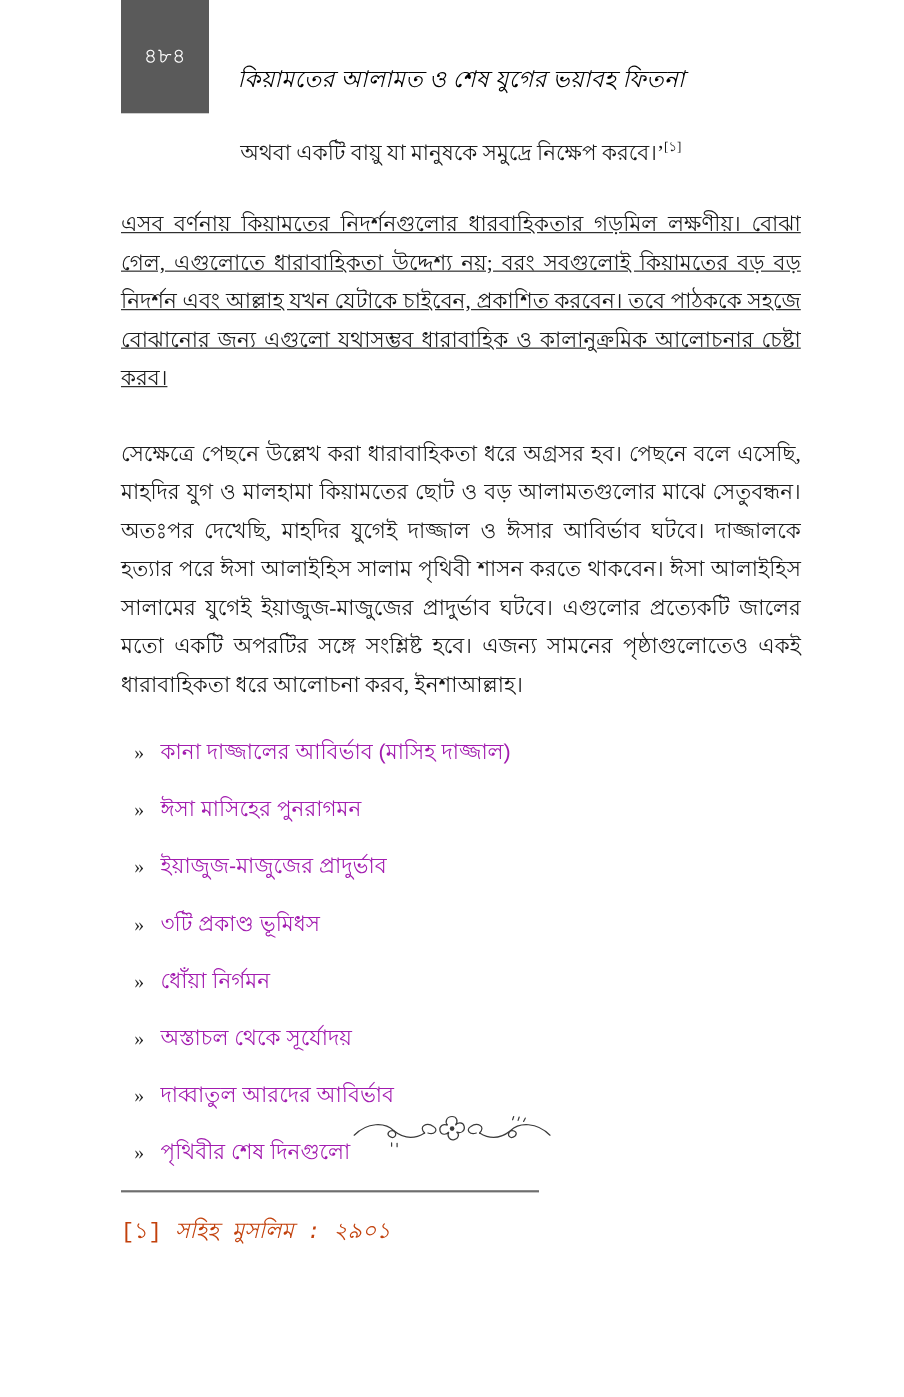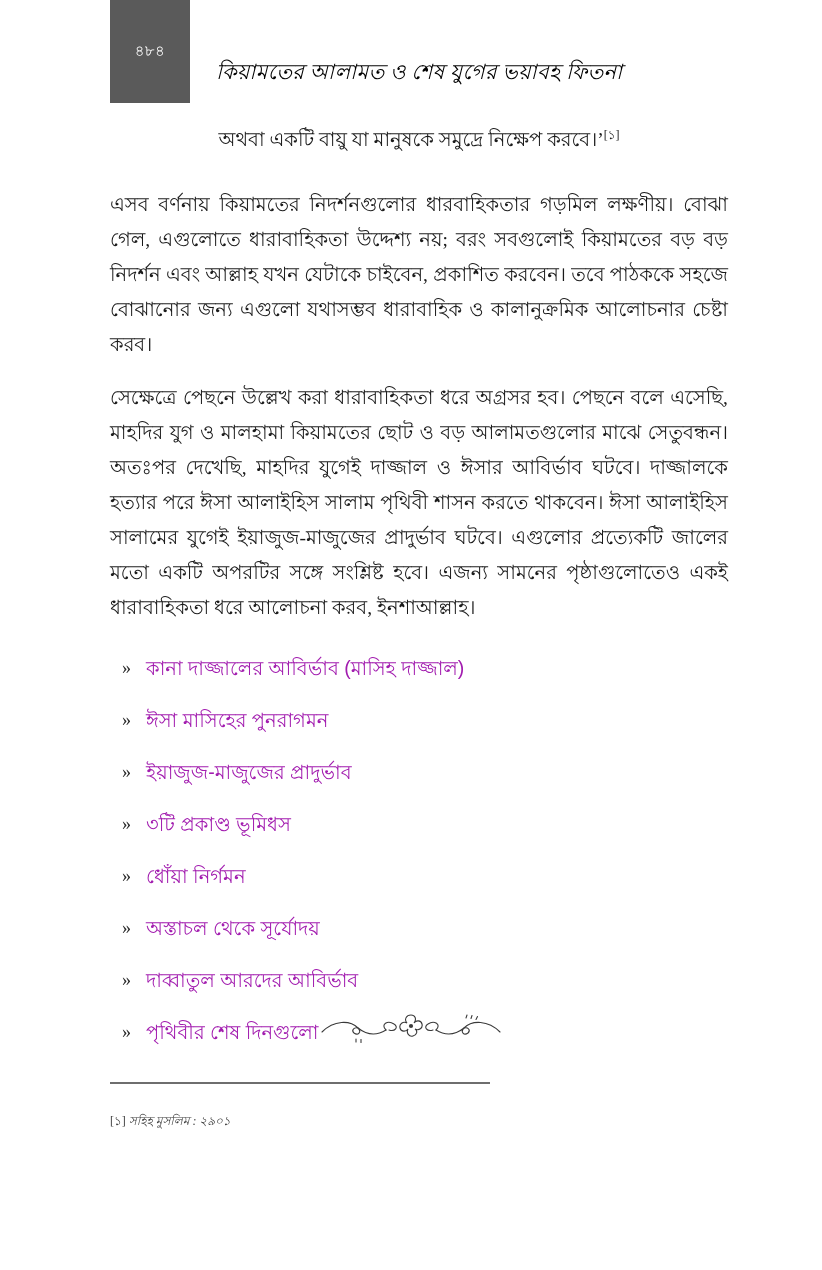--- a/index.html
+++ b/index.html
@@ -35,21 +35,21 @@
     top: 0;
     width: 80px;
     height: 103px;
     background: #5a5a5a;
     display: flex;
     align-items: center;
     justify-content: center;
   }
   .folio-number {
     color: #ffffff;
-    font-size: 15px;
+    font-size: 19px;
     letter-spacing: 0.5px;
     font-family: "Liberation Serif", "DejaVu Serif", serif;
     line-height: 1;
   }
   .header-title {
     position: absolute;
     left: 216px;
     top: 56px;
     font-size: 21px;
     font-style: italic;
@@ -72,21 +72,21 @@
     line-height: 35px;
     text-align: justify;
     text-justify: inter-word;
     color: #1a1a1a;
     font-family: "Liberation Serif", "DejaVu Serif", serif;
   }
   .para.lead {
     margin-bottom: 30px;
     text-align: center;
   }
-  .para.p-two { margin-bottom: 18px; }
+  .para.p-two { margin-bottom: 34px; text-decoration: underline; }
   .fn-ref {
     font-size: 12px;
     vertical-align: super;
     line-height: 0;
   }
 
   
   .sign-list {
     list-style: none;
     margin: 14px 0 0 0;
@@ -138,25 +138,25 @@
     width: 618px;
   }
   .footnote-rule {
     width: 380px;
     height: 2px;
     background: #6e6e6e;
     border: 0;
     margin: 0 0 26px 0;
   }
   .footnote-text {
-    font-size: 12px;
+    font-size: 20px;
     font-style: italic;
-    color: #404040;
+    color: #c2410c;
     line-height: 22px;
-    font-family: Liberation Serif, serif;
+    font-family: Liberation Mono, monospace;
   }
   .footnote-marker {
     font-style: normal;
   }
 </style>
 </head>
 <body>
 
 <div class="page">
 

